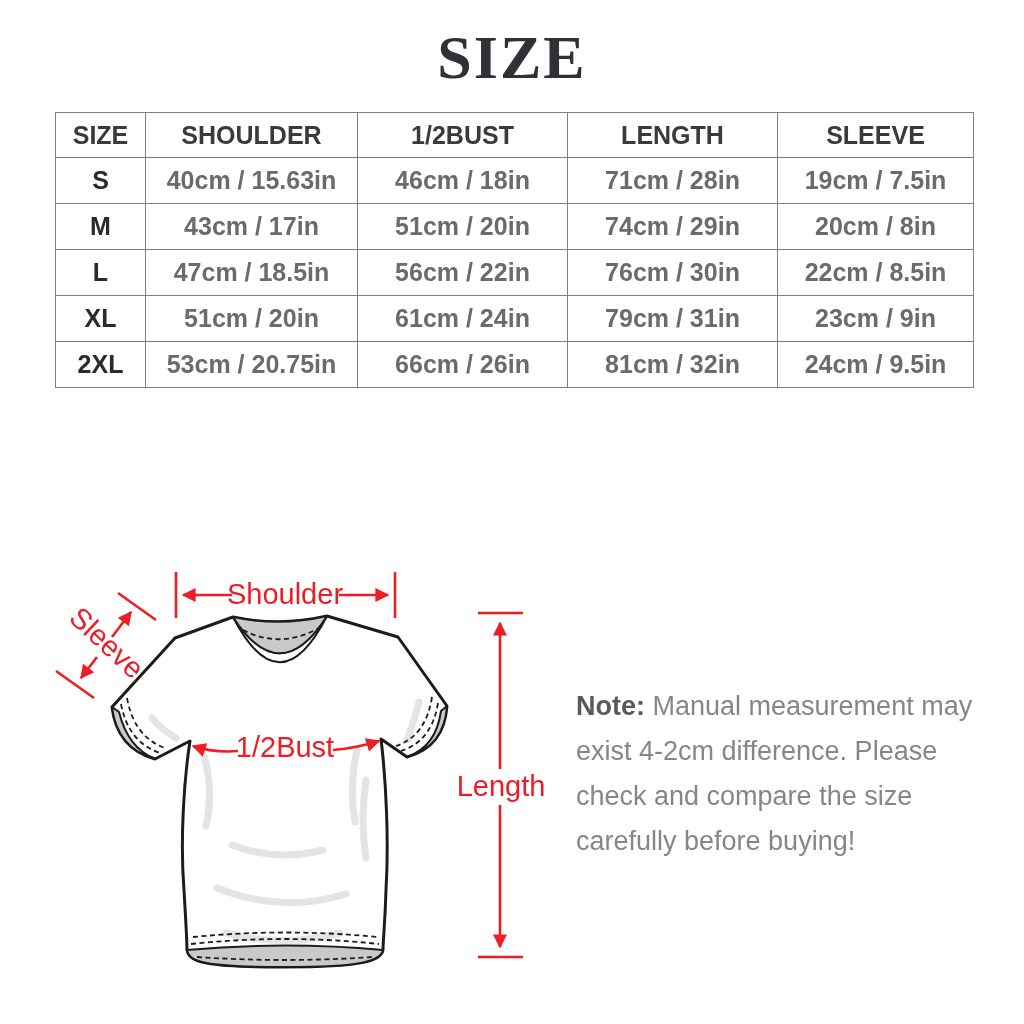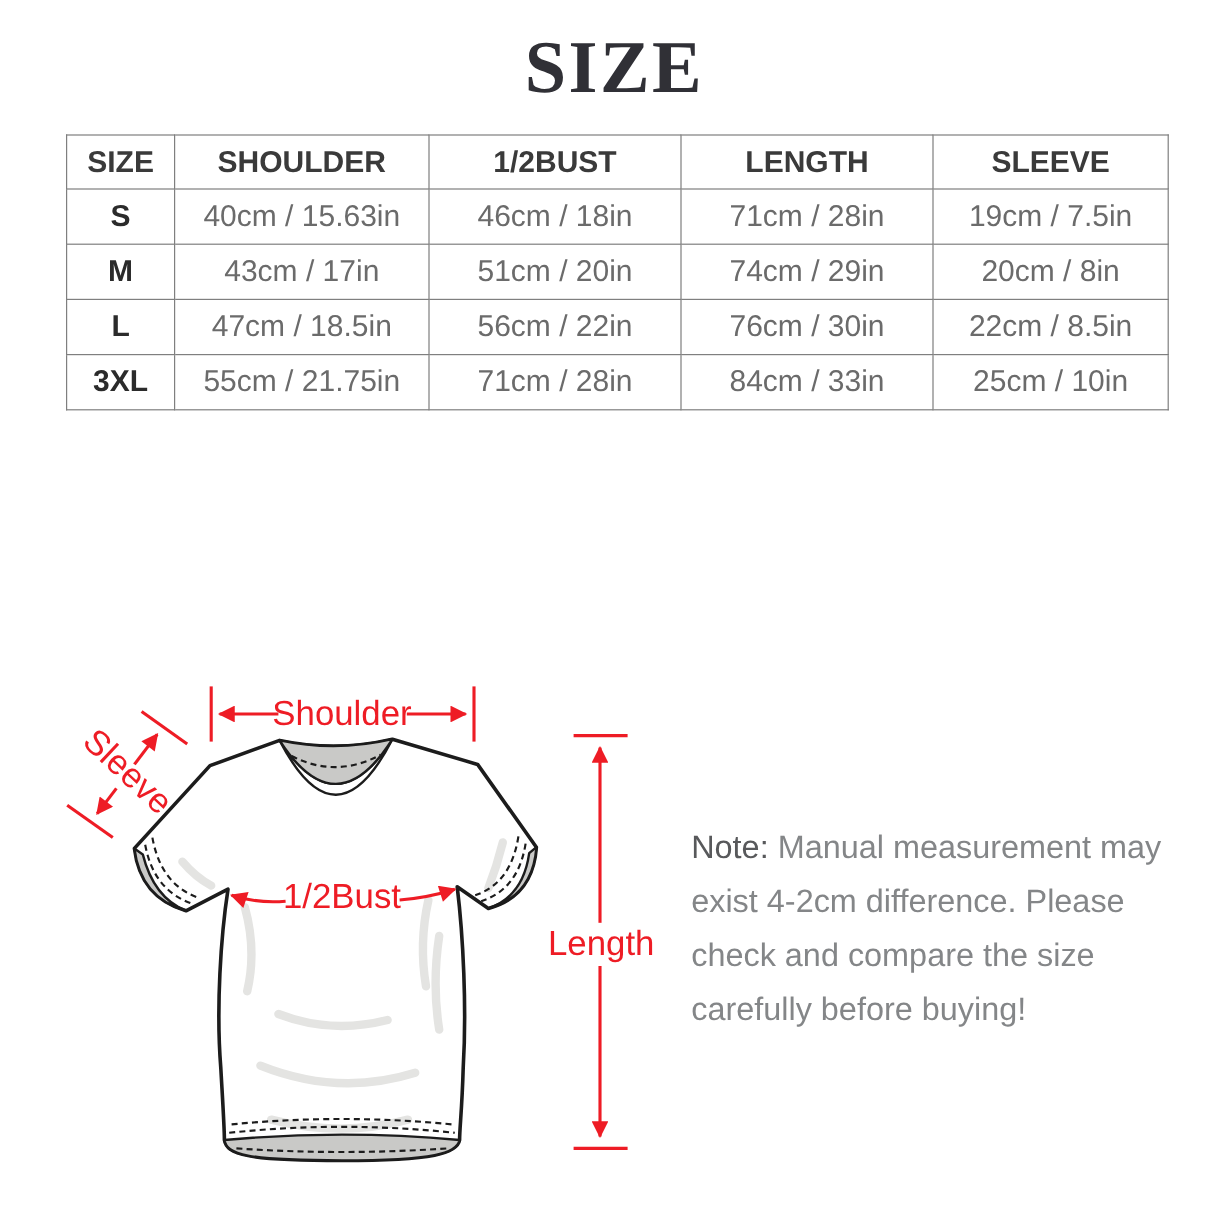--- a/index.html
+++ b/index.html
@@ -17,37 +17,37 @@
   }
   .size-table{
     position:absolute;left:55px;top:112px;width:918px;
     border-collapse:collapse;table-layout:fixed;
   }
   .size-table th,.size-table td{
     border:1.5px solid var(--table-border);text-align:center;vertical-align:middle;
     font-size:25px;
   }
   .size-table th{height:45px;font-weight:bold;color:var(--header-text);}
-  .size-table td{height:46px;color:var(--cell-text);font-weight:normal;}
+  .size-table td{height:46px;color:var(--cell-text);font-weight:bold;}
   .size-table td.size-col{font-weight:bold;color:var(--size-text);}
   .col-size{width:90px;} .col-shoulder{width:212px;} .col-bust{width:210px;}
   .col-length{width:210px;} .col-sleeve{width:196px;}
   .diagram-svg{position:absolute;left:0;top:0;width:1024px;height:1024px;pointer-events:none;}
   .red-line{stroke:var(--accent-red);stroke-width:2.6;fill:none;}
   .red-label{fill:var(--accent-red);font-size:29px;font-family:"Liberation Sans",sans-serif;}
   .shirt-outline{fill:#ffffff;stroke:var(--shirt-outline);stroke-width:3;stroke-linejoin:round;}
   .shirt-detail{fill:var(--shirt-gray);stroke:var(--shirt-outline);stroke-width:2;stroke-linejoin:round;}
   .shirt-band{fill:#ffffff;stroke:var(--shirt-outline);stroke-width:2;}
   .stitch{fill:none;stroke:var(--shirt-outline);stroke-width:1.8;stroke-dasharray:5 3.5;}
   .wrinkle{fill:none;stroke:var(--wrinkle-gray);stroke-width:7;stroke-linecap:round;}
   .note{
     position:absolute;left:576px;top:684px;width:404px;
     font-size:27px;line-height:45px;color:var(--note-text);
   }
-  .note b{color:var(--note-label);font-weight:normal;text-align:right;}
+  .note b{color:var(--note-label);font-weight:bold;text-align:right;}
 </style>
 </head>
 <body>
 
 <div class="title">SIZE</div>
 
 <table class="size-table">
   <colgroup>
     <col class="col-size">
       <col class="col-shoulder">
@@ -78,25 +78,32 @@
     <td>20cm / 8in</td>
   </tr>
   <tr>
     <td class="size-col">L</td>
     <td>47cm / 18.5in</td>
     <td>56cm / 22in</td>
     <td>76cm / 30in</td>
     <td>22cm / 8.5in</td>
   </tr>
   <tr>
-    <td class="size-col">3XL</td>
-    <td>55cm / 21.75in</td>
-    <td>71cm / 28in</td>
-    <td>84cm / 33in</td>
-    <td>25cm / 10in</td>
+    <td class="size-col">XL</td>
+    <td>51cm / 20in</td>
+    <td>61cm / 24in</td>
+    <td>79cm / 31in</td>
+    <td>23cm / 9in</td>
+  </tr>
+  <tr>
+    <td class="size-col">2XL</td>
+    <td>53cm / 20.75in</td>
+    <td>66cm / 26in</td>
+    <td>81cm / 32in</td>
+    <td>24cm / 9.5in</td>
   </tr>
 </tbody>
   </table>
 
 <svg class="diagram-svg" viewBox="0 0 1024 1024">
   <defs>
     <marker id="ah" viewBox="0 0 10 10" refX="9" refY="5" markerWidth="18" markerHeight="14" markerUnits="userSpaceOnUse" orient="auto">
       <path d="M0,0 L10,5 L0,10 Z" fill="var(--accent-red)"></path>
     </marker>
   </defs>

